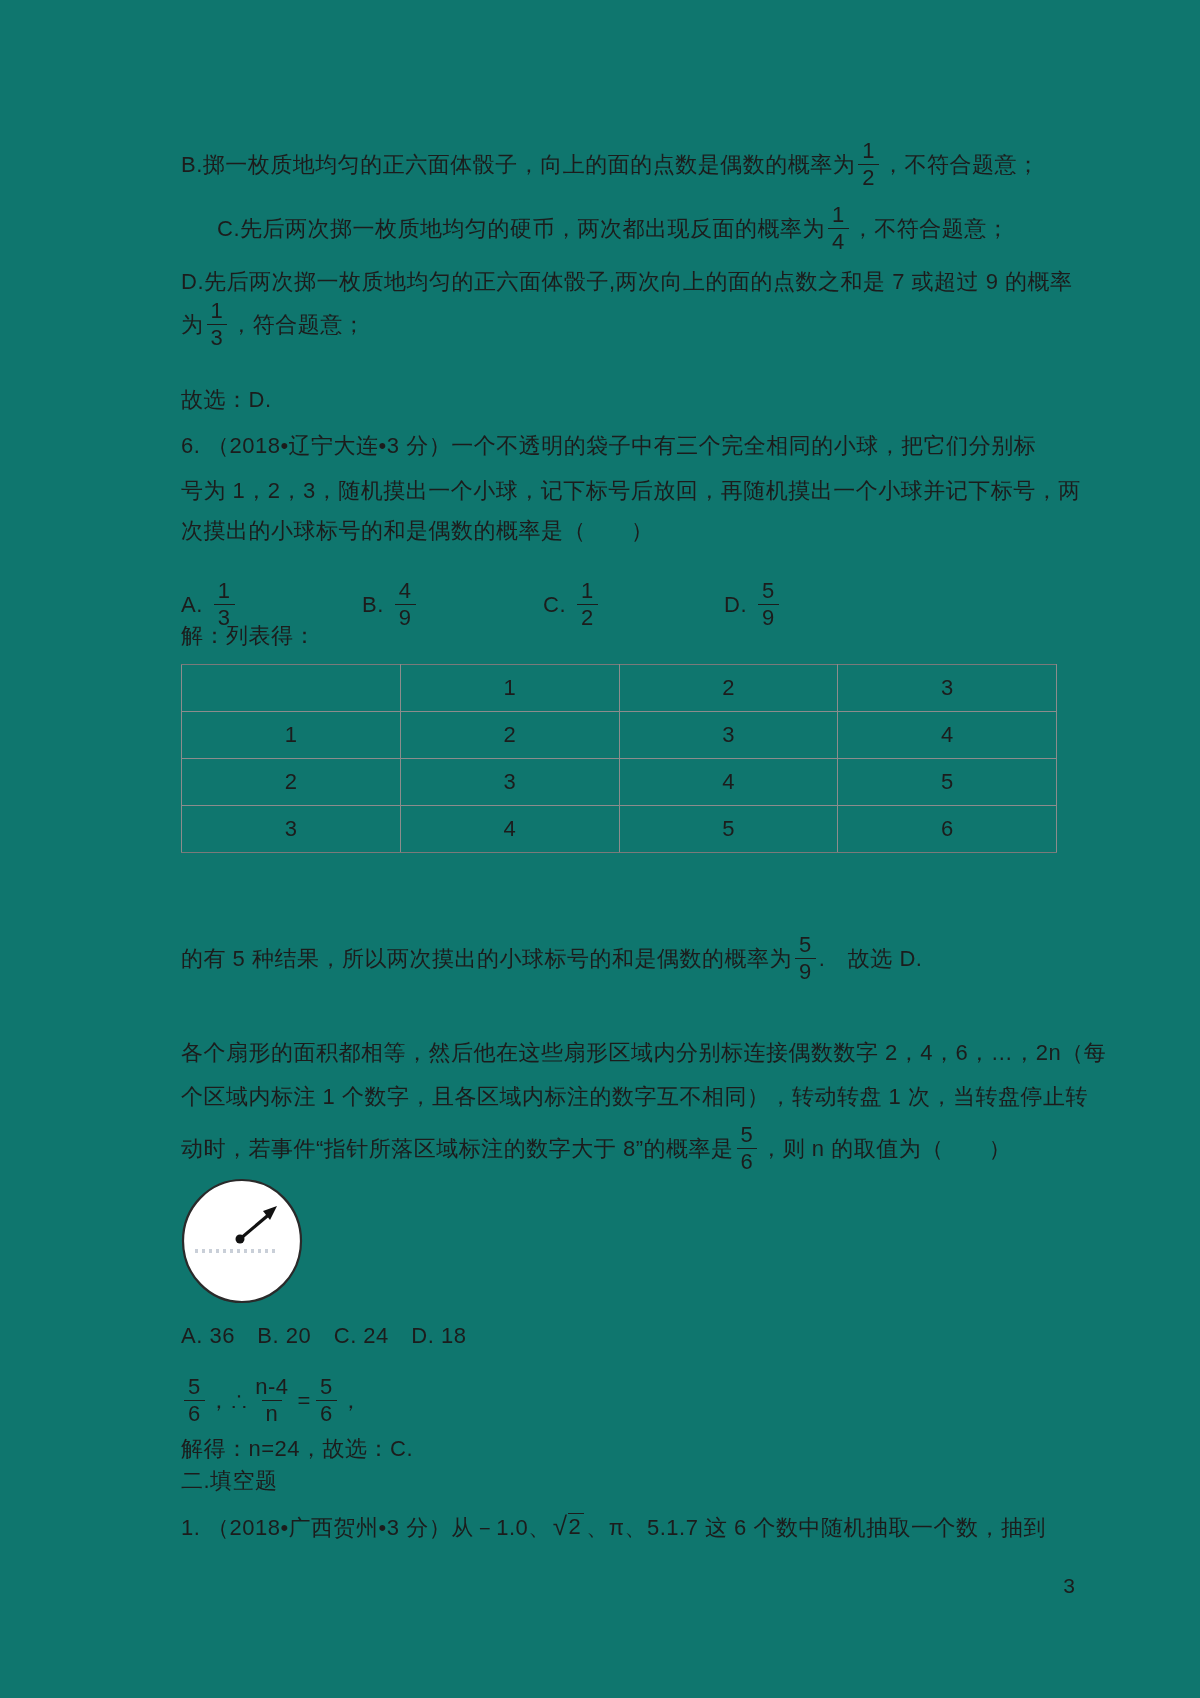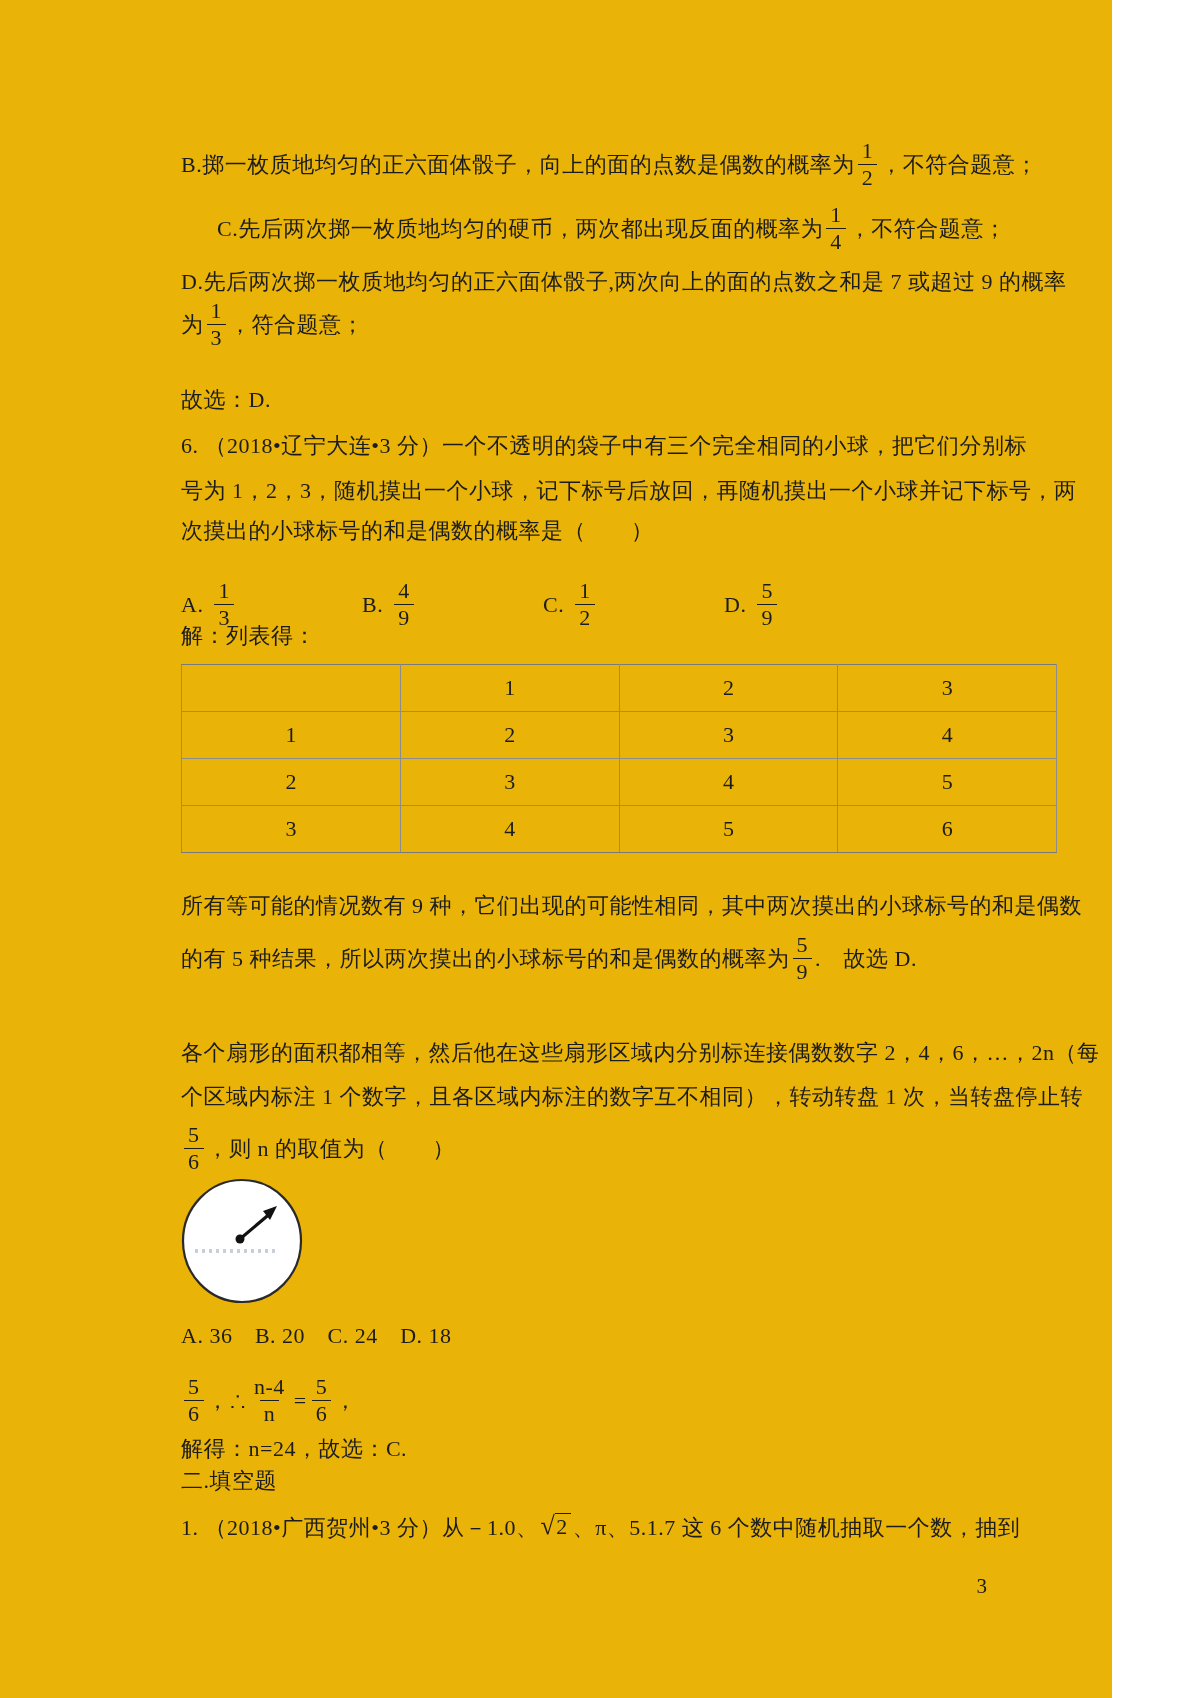--- a/index.html
+++ b/index.html
@@ -1,20 +1,20 @@
 <!DOCTYPE html>
 <html><head>
 <meta charset="utf-8">
 <style>
   html,body { margin:0; padding:0; background:#ffffff; }
   .page {
     position:relative;
-    width:1112px; height:1698px;
-    background:#eab308;
-    font-family:Liberation Serif, serif;
+    width:1200px; height:1698px;
+    background:#0f766e;
+    font-family:Liberation Sans, sans-serif;
     color:#1c1c1c;
     font-size:22px;
     overflow:hidden;
   }
   .line {
     position:absolute; left:181px; right:155px;
     line-height:27px;
     letter-spacing:0.5px;
     white-space:nowrap;
   }
@@ -153,39 +153,37 @@
       </tr>
       <tr>
         <td>3</td>
         <td>4</td>
         <td>5</td>
         <td>6</td>
       </tr>
     </tbody>
   </table>
 
-  <div class="line" style="top:892px;">
-    <span>所有等可能的情况数有 9 种，它们出现的可能性相同，其中两次摸出的小球标号的和是偶数</span>
-  </div>
   <div class="line fline" style="top:922px;">
     <span>的有 5 种结果，所以两次摸出的小球标号的和是偶数的概率为</span>
     <span class="frac">
       <span class="num">5</span>
       <span class="den">9</span>
     </span>
     <span>.　故选 D.</span>
   </div>
 
   <div class="line" style="top:1039px;">
     <span>各个扇形的面积都相等，然后他在这些扇形区域内分别标连接偶数数字 2，4，6，…，2n（每</span>
   </div>
   <div class="line" style="top:1083px;">
     <span>个区域内标注 1 个数字，且各区域内标注的数字互不相同），转动转盘 1 次，当转盘停止转</span>
   </div>
   <div class="line fline" style="top:1112px;">
+    <span>动时，若事件“指针所落区域标注的数字大于 8”的概率是</span>
     <span class="frac">
       <span class="num">5</span>
       <span class="den">6</span>
     </span>
     <span>，则 n 的取值为（　　）</span>
   </div>
 
   <div class="spinner-wrap">
     <svg width="126" height="126" viewBox="0 0 126 126">
       <ellipse cx="62" cy="63" rx="59" ry="61" fill="#ffffff" stroke="#2a2a2a" stroke-width="2.2"></ellipse>

